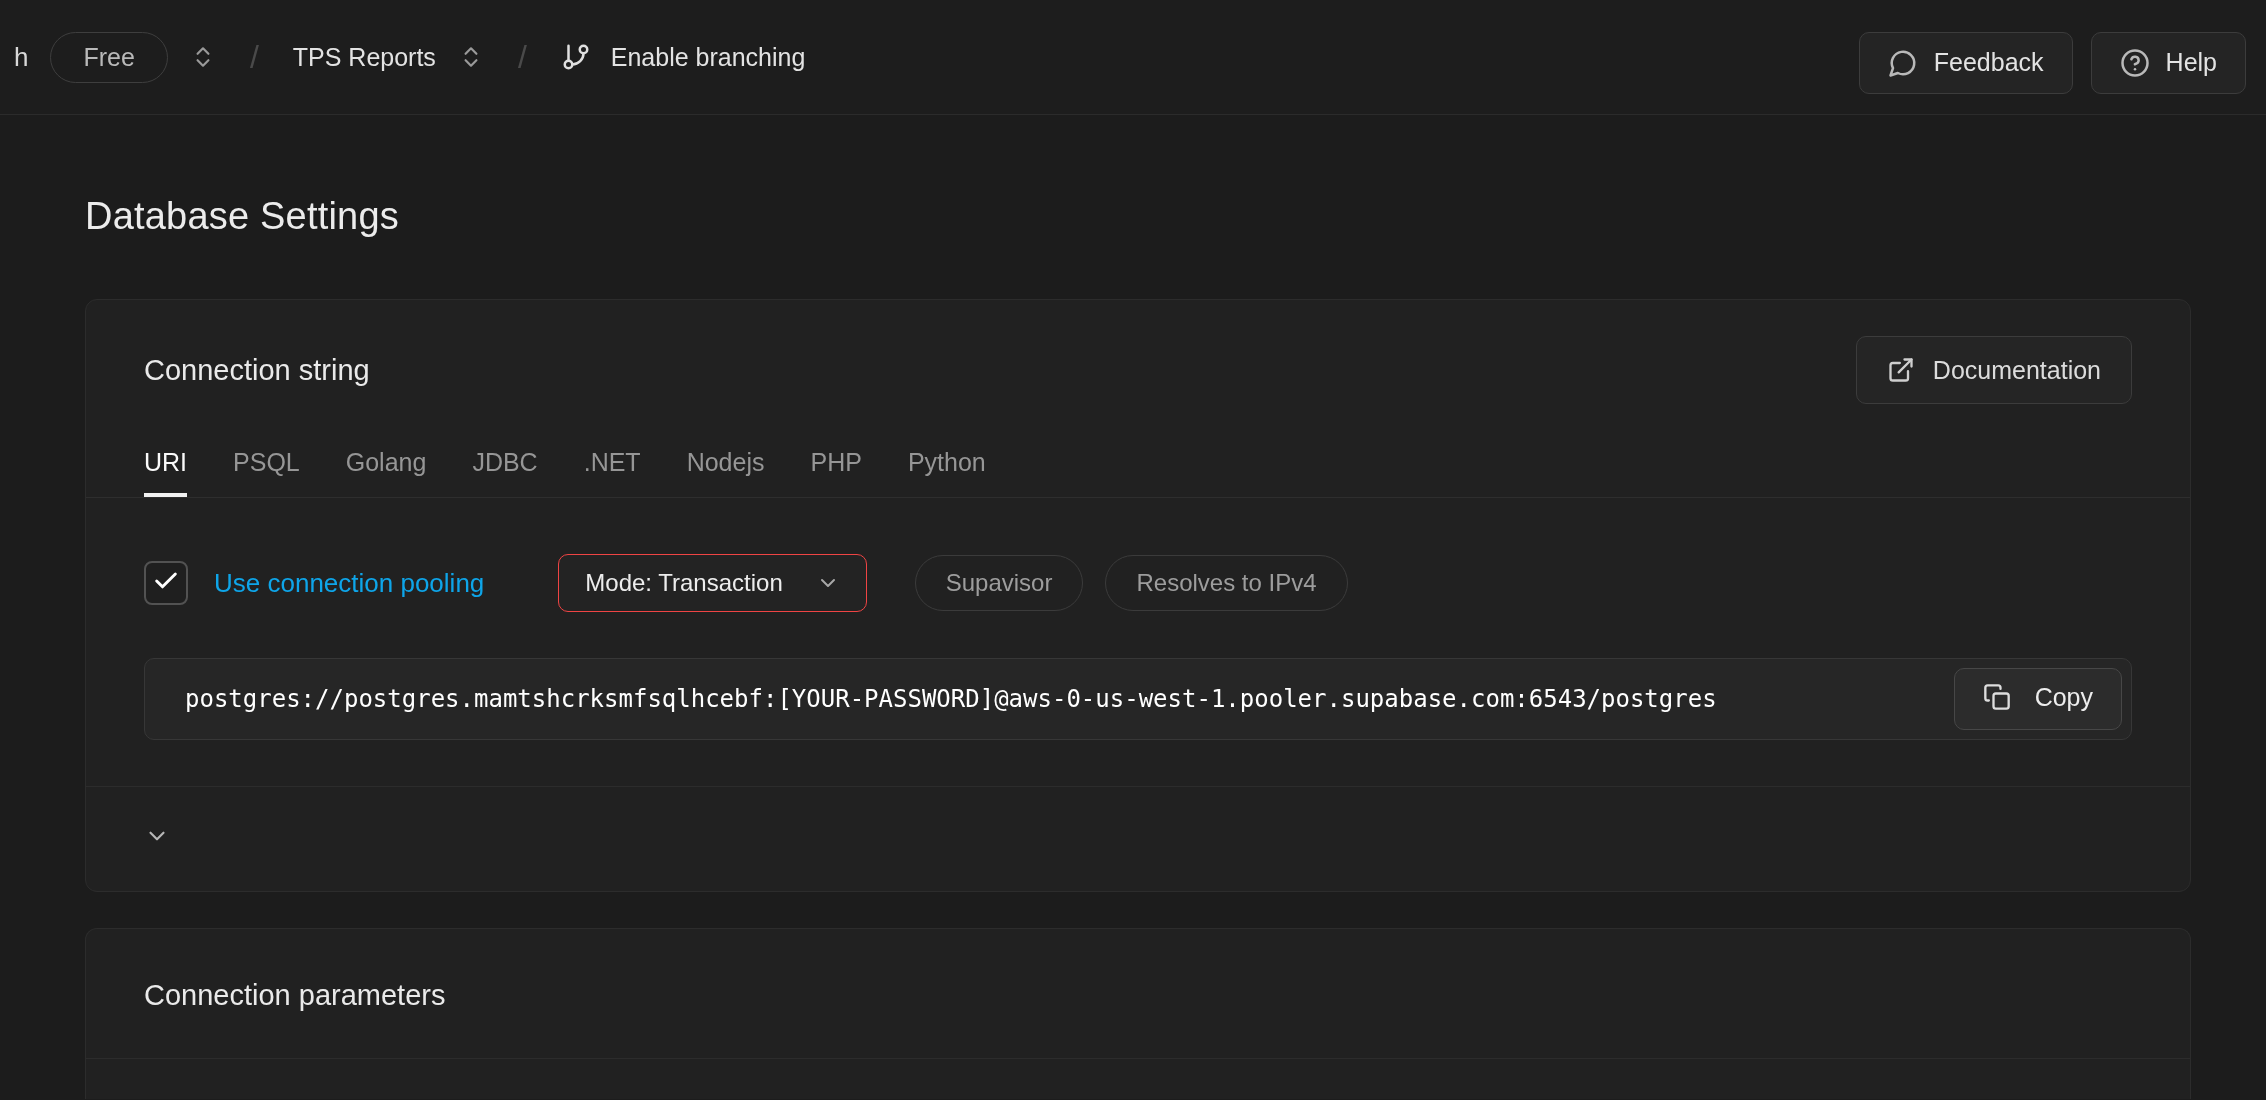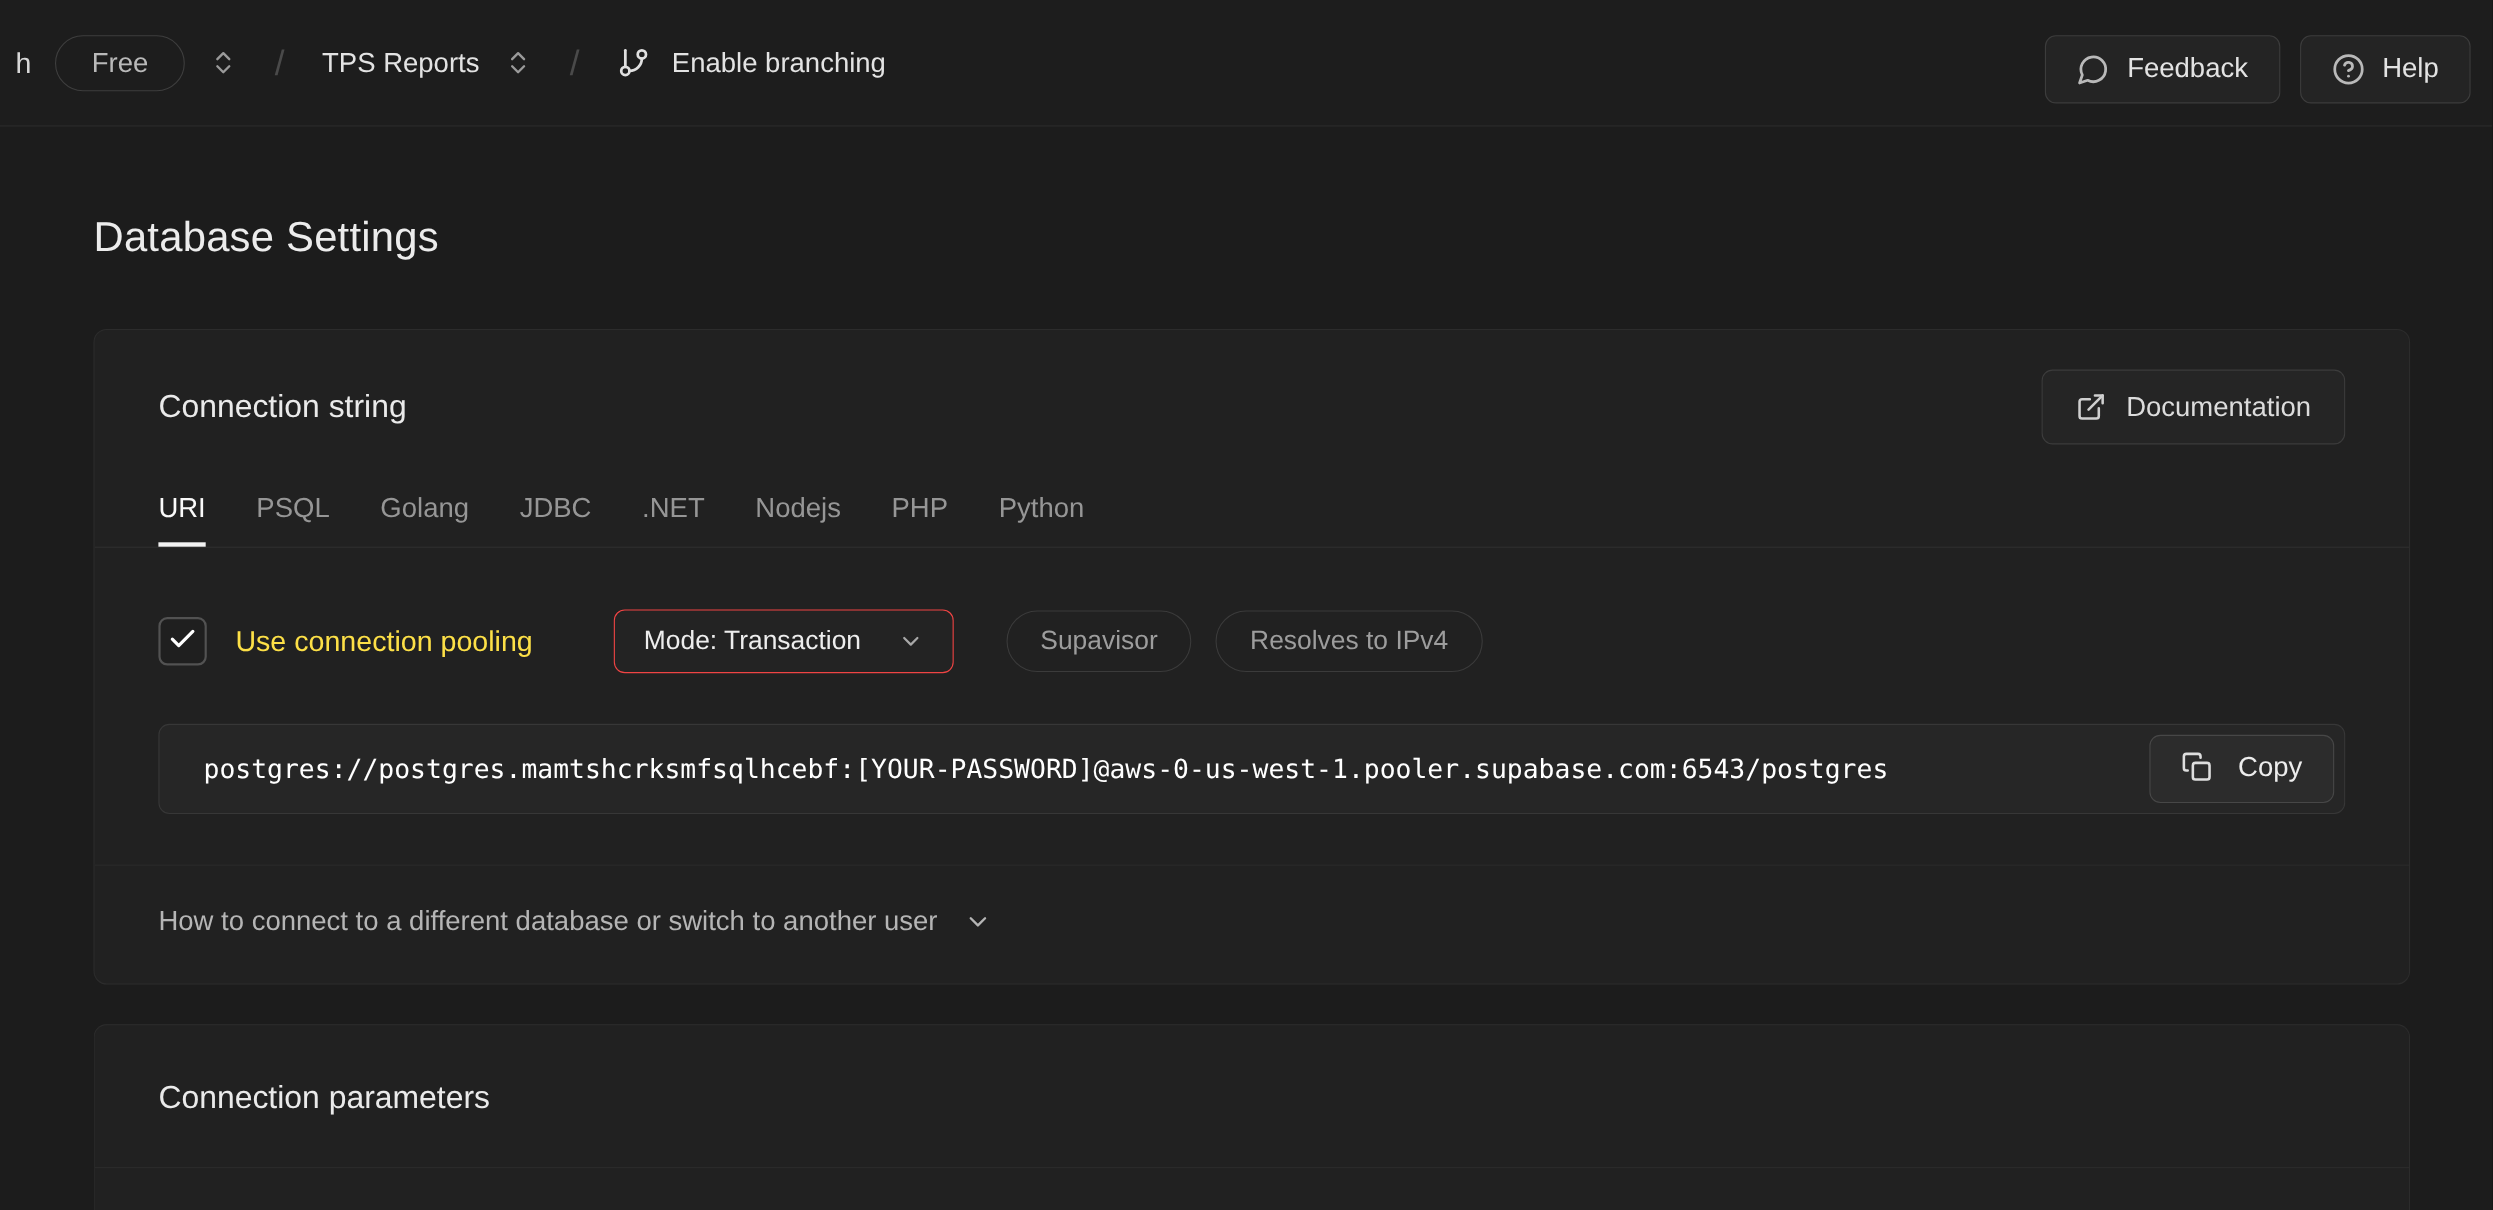--- a/index.html
+++ b/index.html
@@ -29,21 +29,21 @@
   .card-title { font-size:29px; font-weight:400; color:#eaeaea; }
   .doc-btn { display:flex; align-items:center; gap:18px; height:68px; padding:0 30px; background:#252525; border:1px solid #3c3c3c; border-radius:10px; font-size:25px; color:#dcdcdc; cursor:pointer; }
   .doc-btn .icon { color:#cfcfcf; display:flex; }
 
   .tabs { display:flex; gap:46px; padding:44px 58px 0; border-bottom:1px solid #2e2e2e; }
   .tab { font-size:25px; color:#969696; padding-bottom:16px; border-bottom:4px solid transparent; cursor:pointer; }
   .tab.active { color:#fafafa; border-color:#f2f2f2; }
 
   .pool-row { display:flex; align-items:center; padding:56px 58px 0; }
   .checkbox { width:44px; height:44px; flex:none; border:2px solid #525252; border-radius:8px; background:#1f1f1f; display:flex; align-items:center; justify-content:center; color:#fff; cursor:pointer; }
-  .pool-label { margin-left:26px; font-size:26px; color:#fde047; }
+  .pool-label { margin-left:26px; font-size:26px; color:#0ea5e9; }
   .mode-dropdown { margin-left:74px; height:58px; padding:0 26px; border:1px solid #ef4444; border-radius:10px; background:#232323; display:flex; align-items:center; gap:33px; font-size:24px; color:#ededed; cursor:pointer; }
   .mode-dropdown .icon { color:#a8a8a8; display:flex; }
   .badge { border:1px solid #3b3b3b; border-radius:999px; padding:12px 30px; height:56px; display:flex; align-items:center; font-size:24px; color:#9d9d9d; }
   .badge.first { margin-left:48px; }
   .badge + .badge { margin-left:22px; }
 
   .uri-wrap { position:relative; margin:46px 58px 0; }
   .uri-input { width:100%; height:82px; background:#262626; border:1px solid #373737; border-radius:10px; color:#ffffff; font-family:"DejaVu Sans Mono", monospace; font-size:24px; padding:0 30px 0 40px; outline:none; white-space:nowrap; overflow:hidden; }
   .copy-btn { position:absolute; right:10px; top:10px; height:62px; display:flex; align-items:flex-start; gap:24px; padding:14px 28px; background:#2c2c2c; border:1px solid #474747; border-radius:10px; font-size:25px; color:#ededed; cursor:pointer; }
   .copy-btn .icon { color:#dedede; display:flex; }
@@ -171,21 +171,20 @@
             <svg width="28" height="28" viewBox="0 0 24 24" fill="none" stroke="currentColor" stroke-width="2" stroke-linecap="round" stroke-linejoin="round">
                 <rect width="13" height="13" x="9" y="9" rx="2"></rect>
                 <path d="M5 15H4a2 2 0 0 1-2-2V4a2 2 0 0 1 2-2h9a2 2 0 0 1 2 2v1"></path>
               </svg>
           </span>
           <span>Copy</span>
         </button>
       </div>
 
       <div class="card-footer">
-        <span>How to connect to a different database or switch to another user</span>
         <span class="icon">
           <svg width="26" height="26" viewBox="0 0 24 24" fill="none" stroke="currentColor" stroke-width="2" stroke-linecap="round" stroke-linejoin="round">
               <path d="m6 9 6 6 6-6"></path>
             </svg>
         </span>
       </div>
     </section>
 
     <section class="card second">
       <div class="card2-header">

